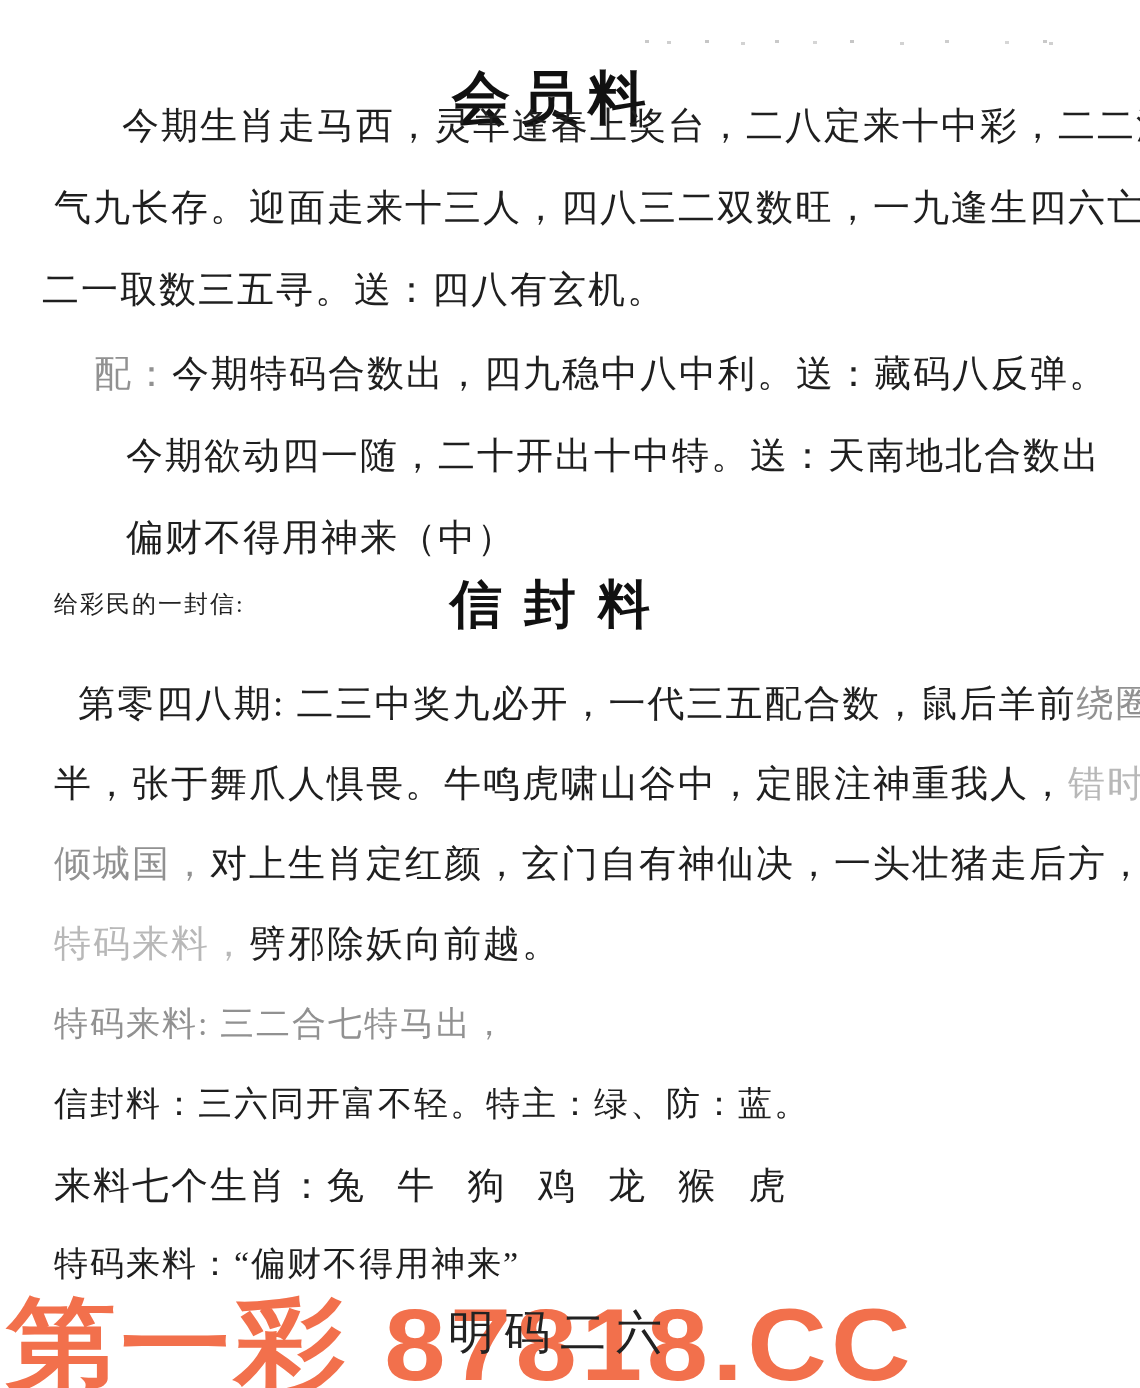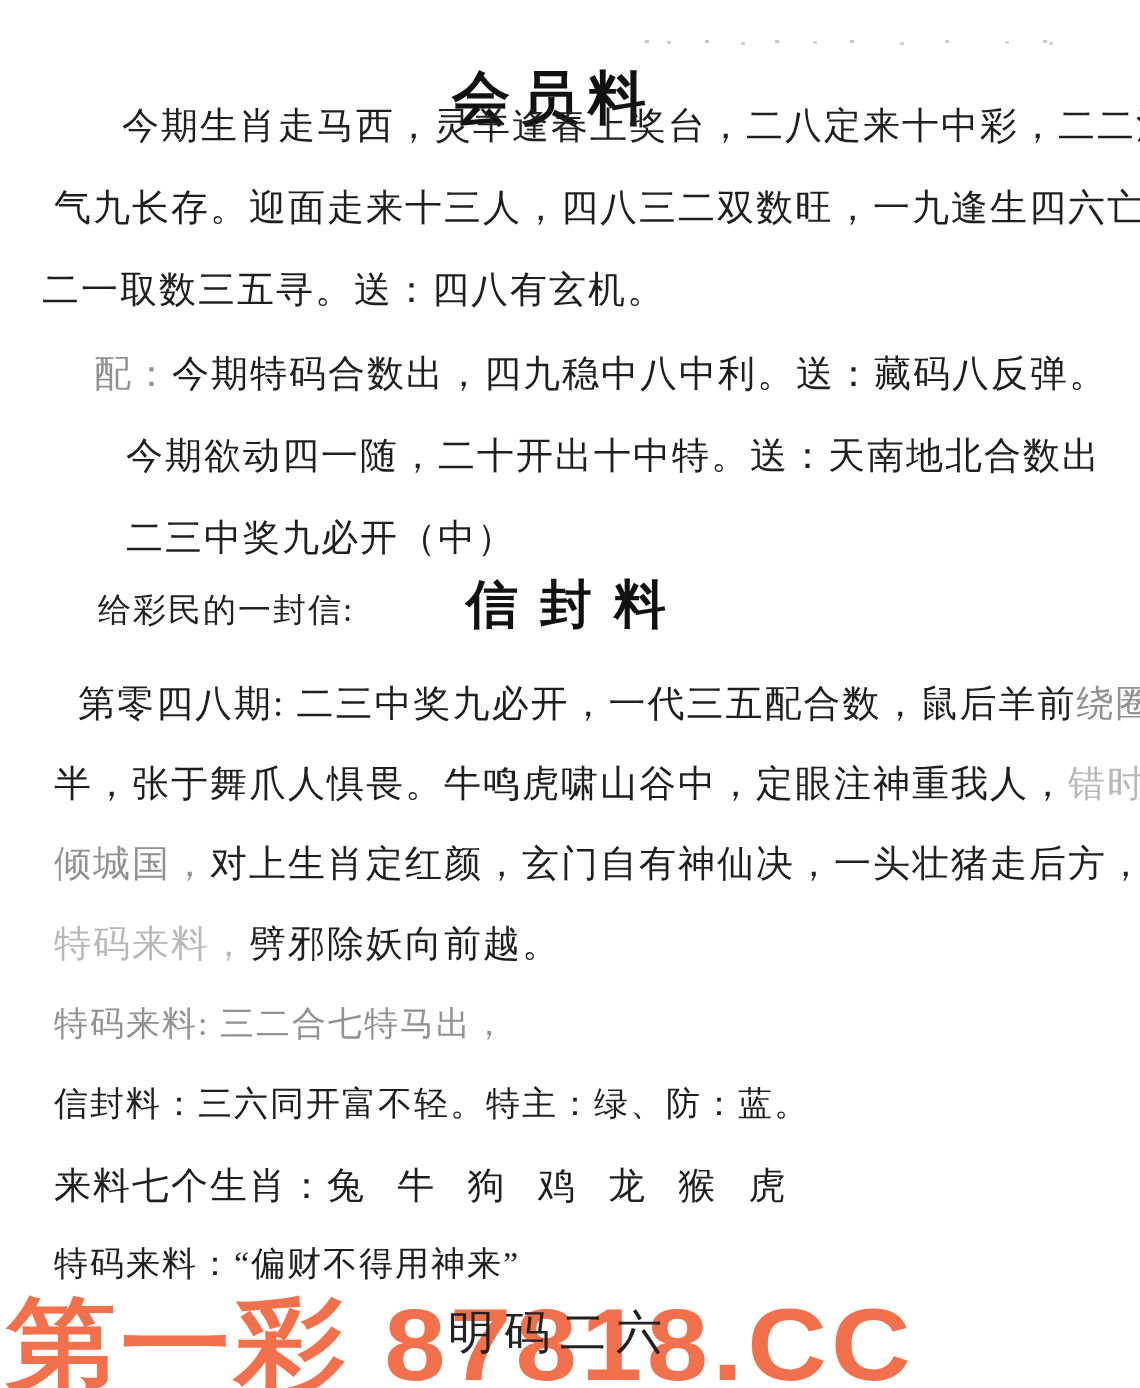--- a/index.html
+++ b/index.html
@@ -30,25 +30,24 @@
   .sub-title{
     position:absolute;
     font-size:52px;
     font-weight:700;
     letter-spacing:22px;
     white-space:nowrap;
     color:#111;
   }
   .side-label{
     position:absolute;
-    font-size:33px;
+    font-size:24px;
     letter-spacing:2px;
     white-space:nowrap;
     color:#222;
-    margin-left:44px;
   }
   .faint{color:#6d6d6d;opacity:.75;}
   .vfaint{color:#8a8a8a;opacity:.6;}
   .sm{font-size:34px;}
   .smudges{
     position:absolute;left:645px;top:40px;width:4px;height:3px;background:#c9c9c9;
     box-shadow: 22px 1px 0 #cfcfcf, 60px 0 0 #c6c6c6, 96px 2px 0 #d2d2d2,
       130px 0 0 #c9c9c9, 168px 1px 0 #d5d5d5, 205px 0 0 #c6c6c6,
       255px 2px 0 #d2d2d2, 300px 0 0 #cdcdcd, 360px 1px 0 #d6d6d6,
       398px 0 0 #c9c9c9, 404px 2px 0 #d0d0d0;
@@ -85,24 +84,24 @@
   <div class="big-title" style="left:452px;top:24px;margin-top:36px;">会员料</div>
   <div class="smudges"></div>
 
   <div class="line" style="left:122px;top:101px;">今期生肖走马西，灵羊逢春上奖台，二八定来十中彩，二二浩</div>
   <div class="line" style="left:54px;top:183px;">气九长存。迎面走来十三人，四八三二双数旺，一九逢生四六亡，</div>
   <div class="line" style="left:42px;top:265px;">二一取数三五寻。送：四八有玄机。</div>
 
   <div class="line" style="left:54px;top:349px;margin-left:40px;"><span class="faint">配：</span><span>今期特码合数出，四九稳中八中利。送：藏码八反弹。</span></div>
 
   <div class="line" style="left:126px;top:431px;">今期欲动四一随，二十开出十中特。送：天南地北合数出</div>
-  <div class="line" style="left:126px;top:513px;">二三中奖九必开（中）</div>
+  <div class="line" style="left:126px;top:513px;">偏财不得用神来（中）</div>
 
   <div class="side-label" style="left:54px;top:588px;">给彩民的一封信:</div>
-  <div class="sub-title" style="left:466px;top:570px;text-align:center;">信封料</div>
+  <div class="sub-title" style="left:450px;top:570px;text-align:center;">信封料</div>
 
   <div class="line" style="left:78px;top:679px;"><span>第零四八期: 二三中奖九必开，一代三五配合数，鼠后羊前</span><span class="faint">绕圈</span></div>
 
   <div class="line" style="left:54px;top:759px;"><span>半，张于舞爪人惧畏。牛鸣虎啸山谷中，定眼注神重我人，</span><span class="vfaint">错时一点</span></div>
 
   <div class="line" style="left:54px;top:839px;"><span class="faint">倾城国，</span><span>对上生肖定红颜，玄门自有神仙决，一头壮猪走后方，</span></div>
 
   <div class="line" style="left:54px;top:919px;"><span class="vfaint">特码来料，</span><span>劈邪除妖向前越。</span></div>
 
   <div class="line sm faint" style="left:54px;top:1001px;">特码来料: 三二合七特马出，</div>

